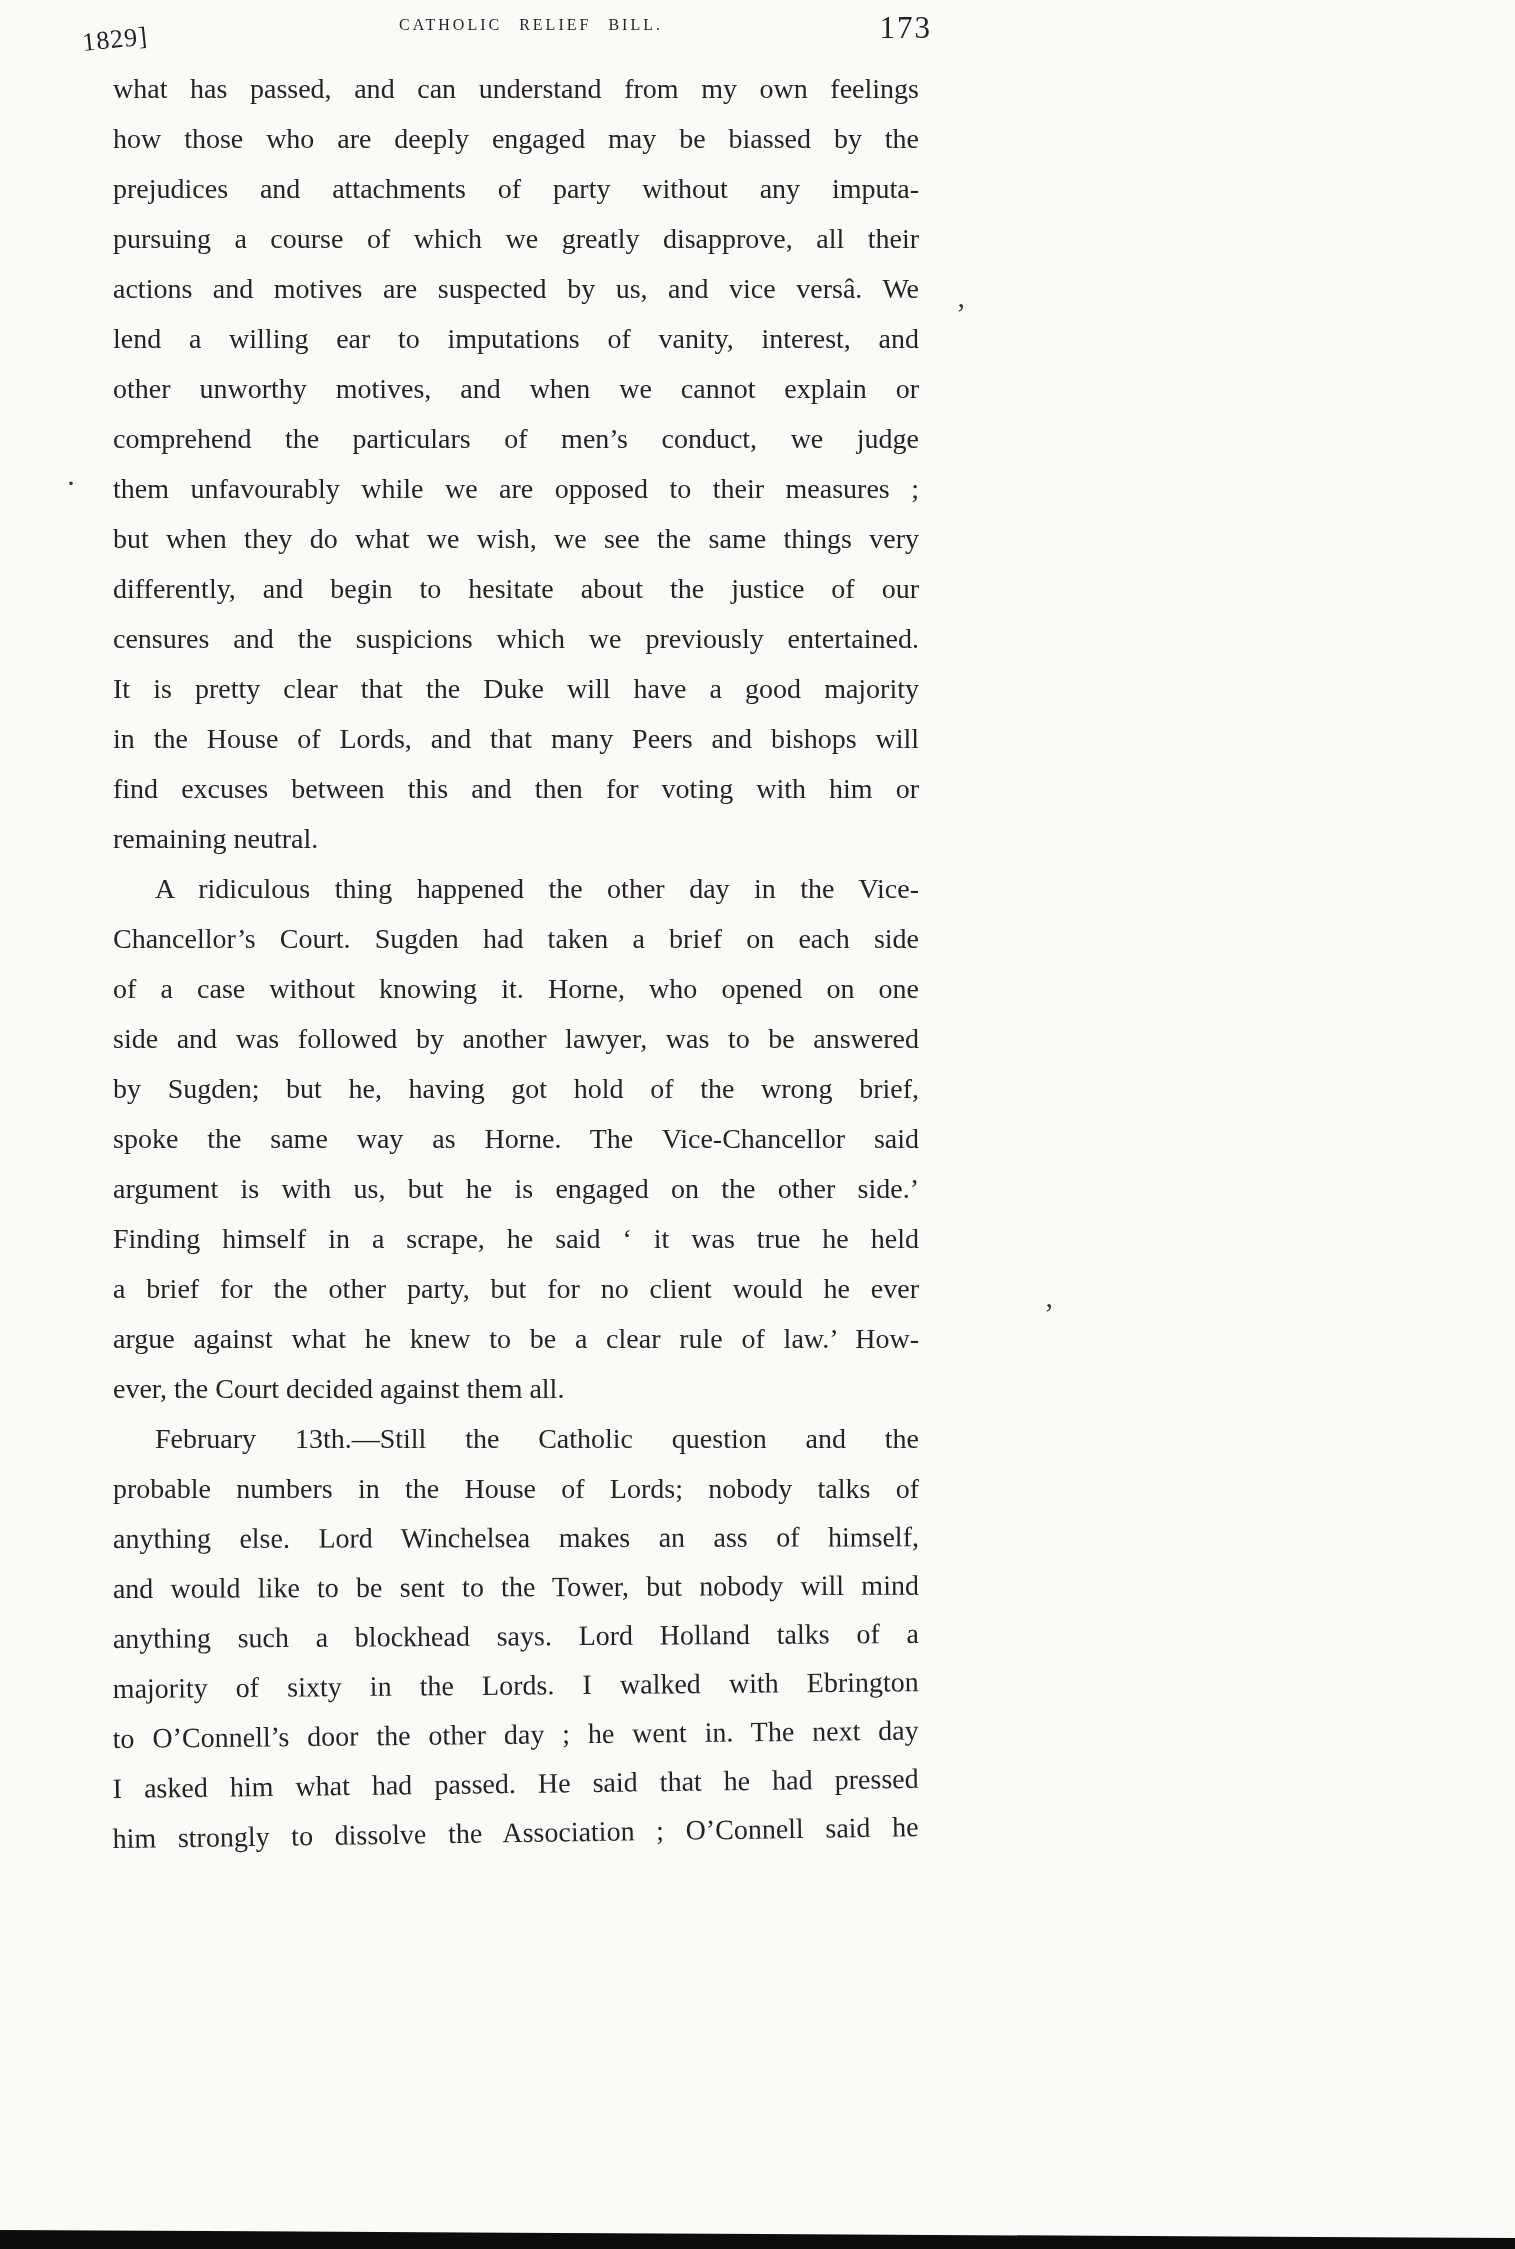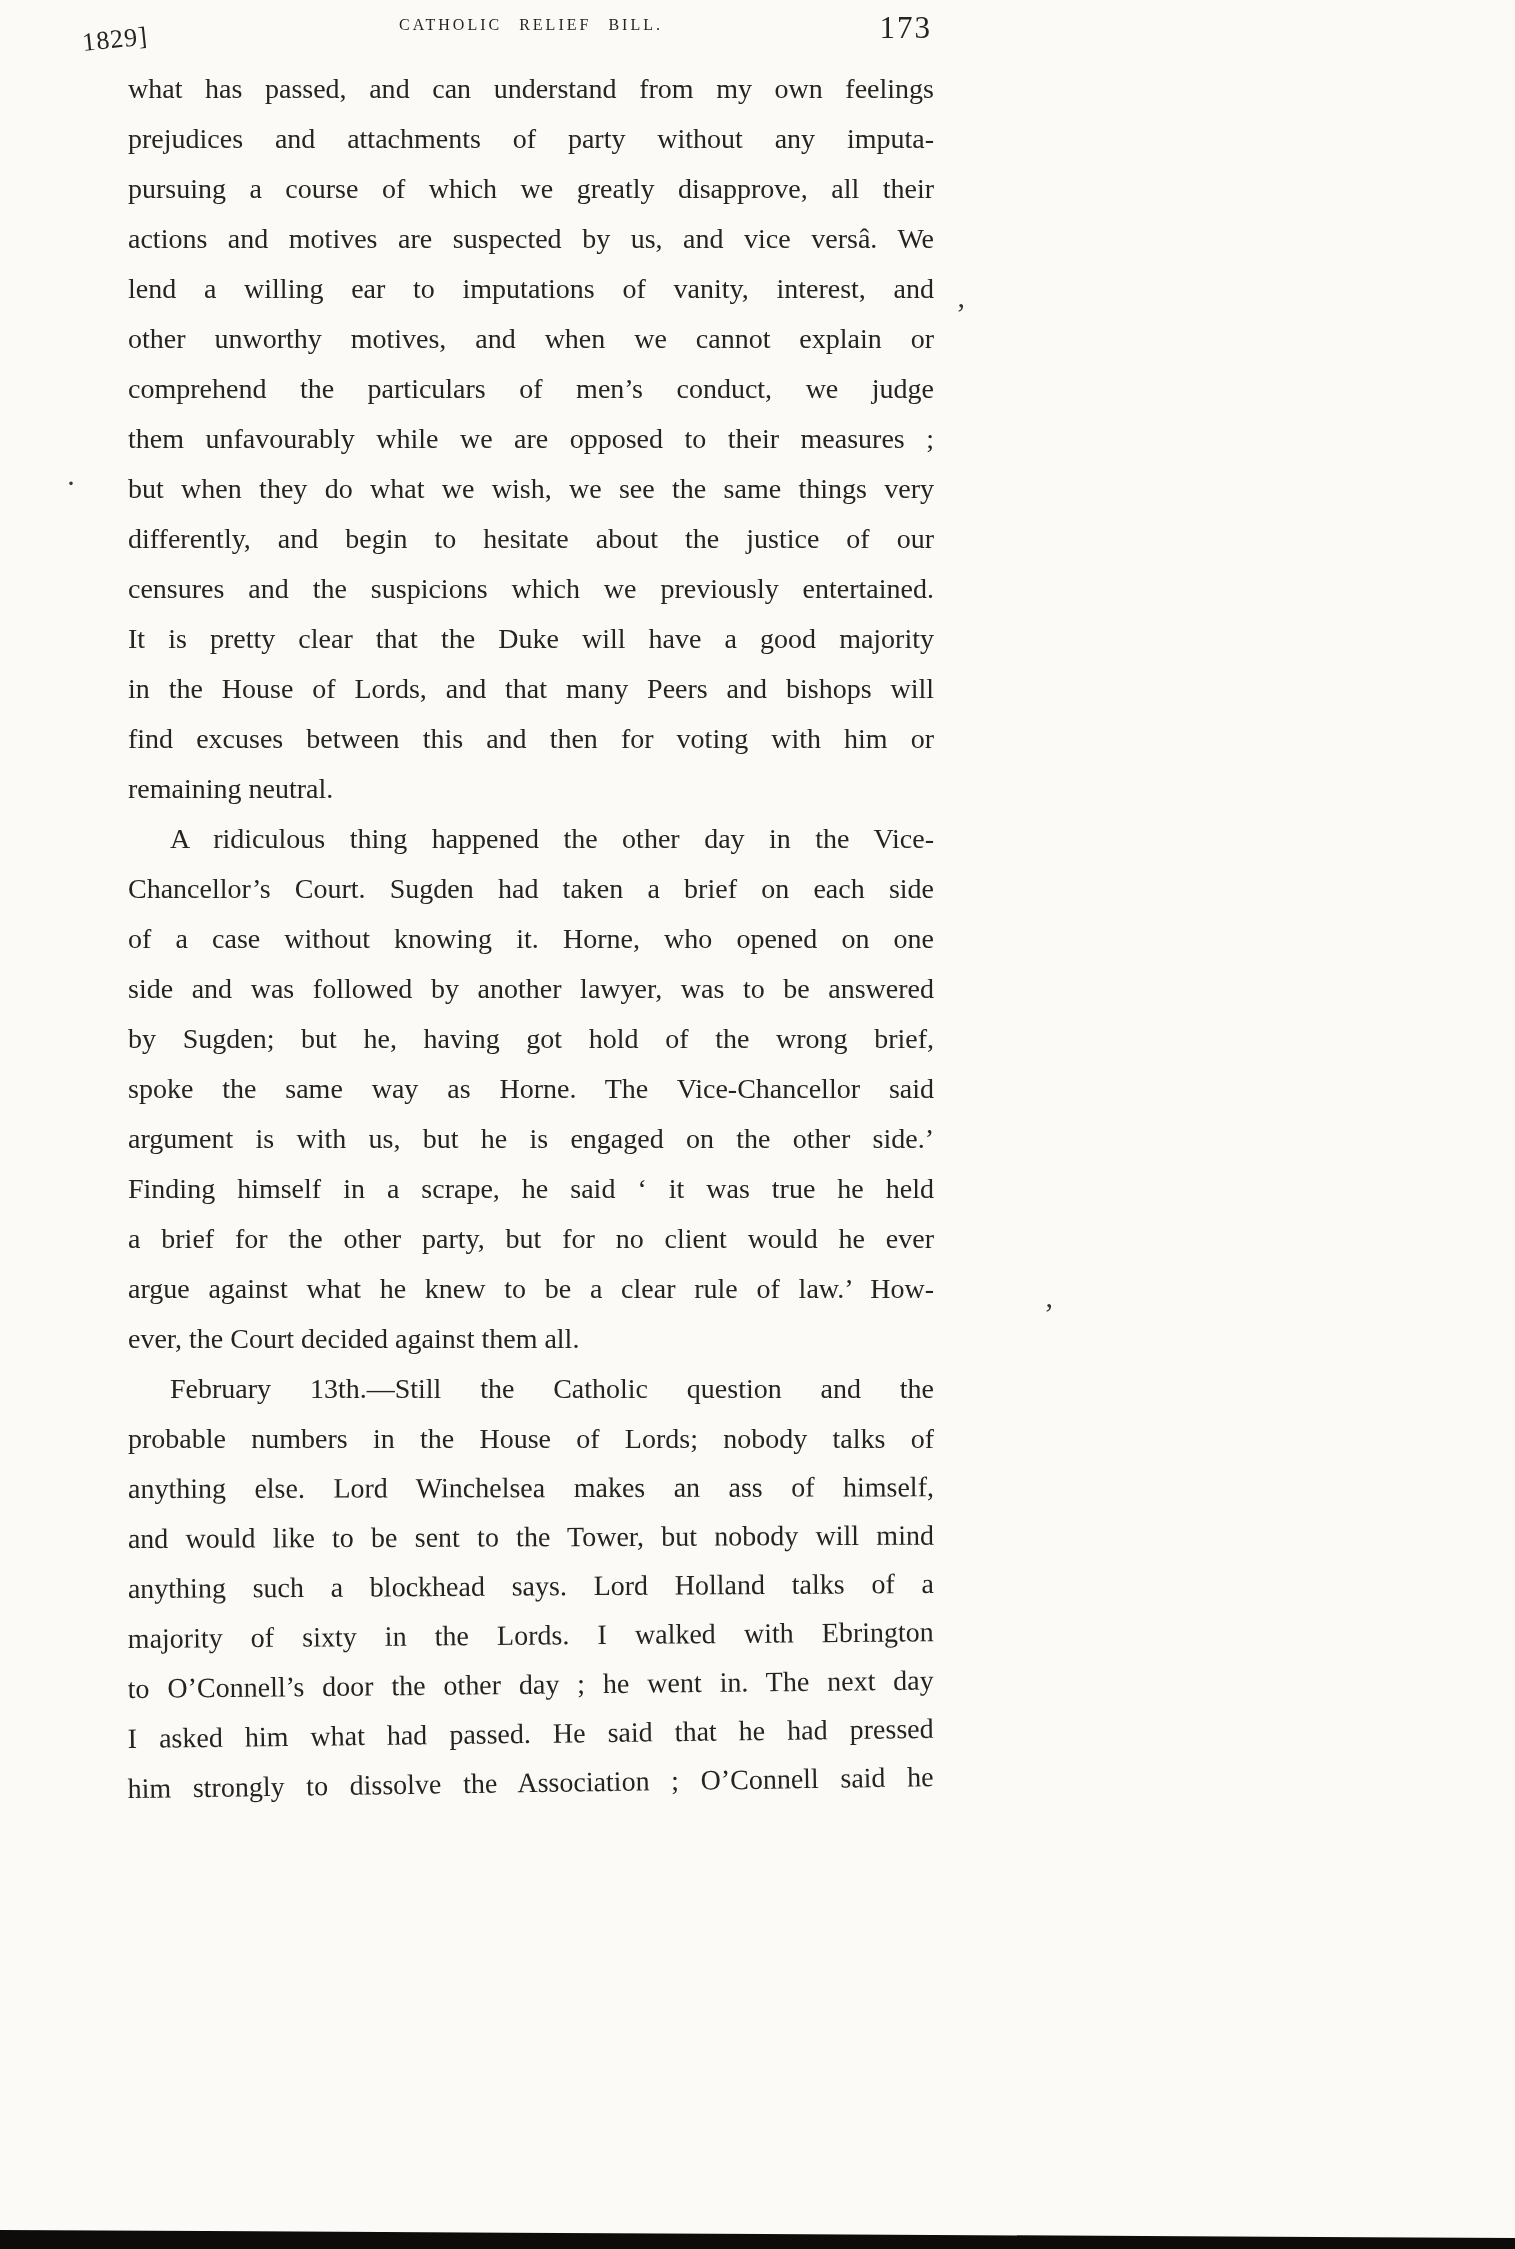--- a/index.html
+++ b/index.html
@@ -51,21 +51,21 @@
     position: absolute;
     right: 2px;
     top: -4px;
     font-size: 31px;
     letter-spacing: 2px;
     margin-left: 32px;
   }
   
   .page-body {
     position: absolute;
-    left: 128px;
+    left: 113px;
     top: 64px;
     width: 806px;
   }
   .line {
     font-size: 28px;
     line-height: 50px;
     height: 50px;
     overflow: hidden;
     text-align: justify;
     text-align-last: justify;
@@ -98,20 +98,21 @@
 
   <div class="running-header">
     <span class="header-year">1829]</span>
     <span class="header-title">CATHOLIC RELIEF BILL.</span>
     <span class="header-pagenum">173</span>
   </div>
 
   <div class="page-body">
       <div>
         <div class="line"><span>what has passed, and can understand from my own feelings</span></div>
+        <div class="line"><span>how those who are deeply engaged may be biassed by the</span></div>
         <div class="line"><span>prejudices and attachments of party without any imputa-</span></div>
         <div class="line"><span>pursuing a course of which we greatly disapprove, all their</span></div>
         <div class="line"><span>actions and motives are suspected by us, and </span><span class="it">vice versâ</span><span>. We</span></div>
         <div class="line"><span>lend a willing ear to imputations of vanity, interest, and</span></div>
         <div class="line"><span>other unworthy motives, and when we cannot explain or</span></div>
         <div class="line"><span>comprehend the particulars of men’s conduct, we judge</span></div>
         <div class="line"><span>them unfavourably while we are opposed to their measures ;</span></div>
         <div class="line"><span>but when they do what we wish, we see the same things very</span></div>
         <div class="line"><span>differently, and begin to hesitate about the justice of our</span></div>
         <div class="line"><span>censures and the suspicions which we previously entertained.</span></div>

